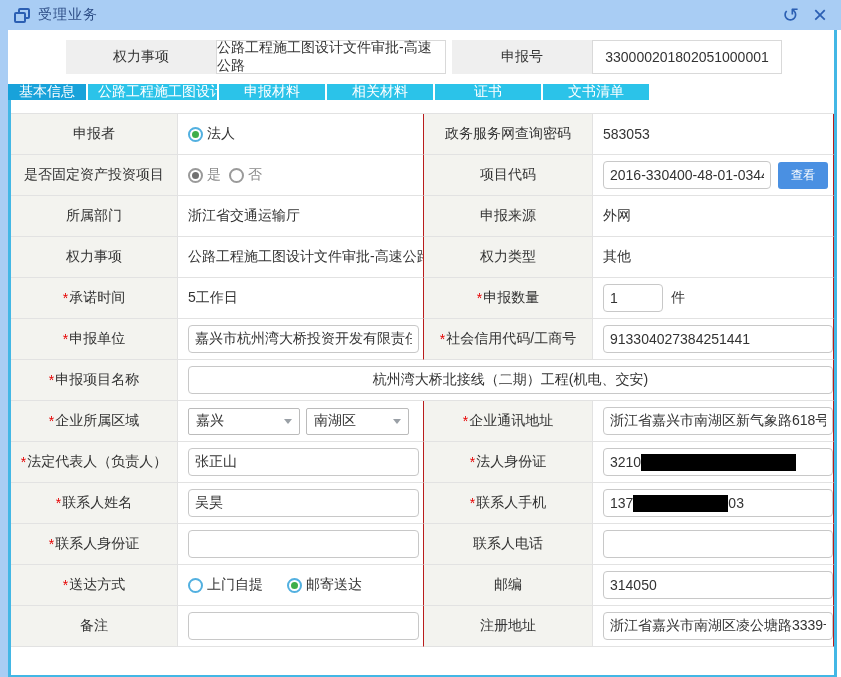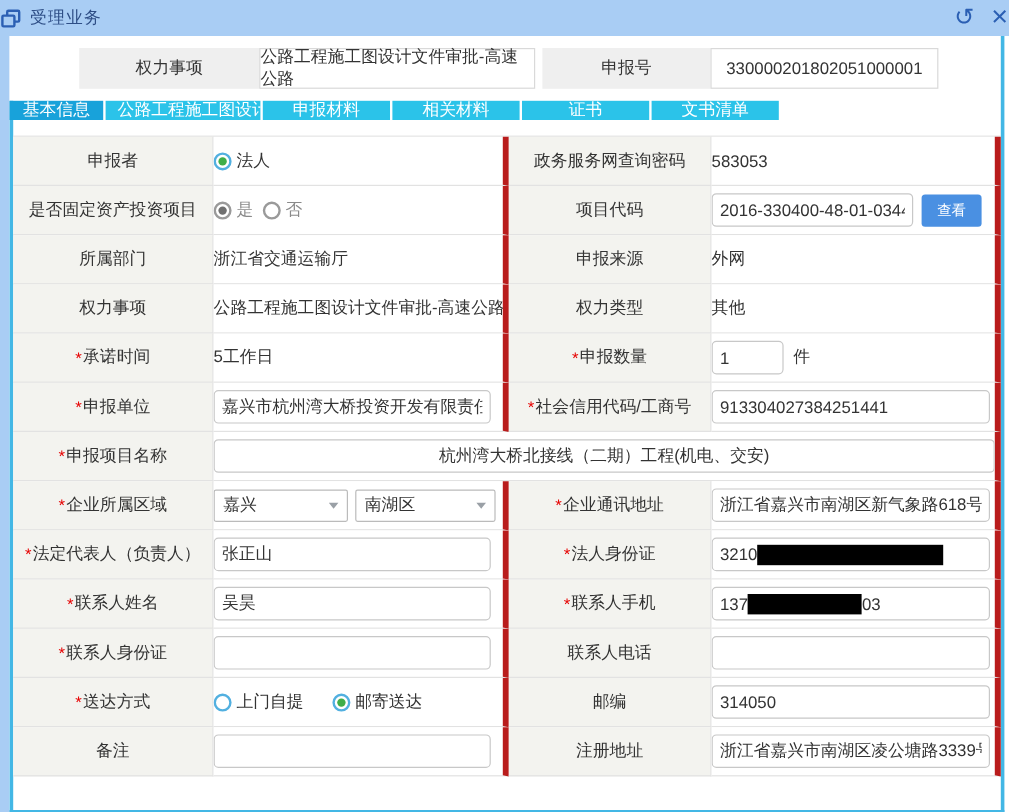--- a/index.html
+++ b/index.html
@@ -2,21 +2,21 @@
 <html><head>
 <meta charset="utf-8">
 <style>
   * { margin:0; padding:0; box-sizing:border-box; }
   html,body { width:841px; height:677px; }
   body { font-family:"Liberation Sans","DejaVu Sans",sans-serif; background:#fff; }
   .screen { position:relative; width:841px; height:677px; overflow:hidden; background:#fff; }
 
   
   .titlebar { position:absolute; left:0; top:0; width:841px; height:30px;
-    background:#a9cdf4; display:flex; align-items:center; padding:0 1px; }
+    background:#a9cdf4; display:flex; align-items:center; padding:0 14px; }
   .win-icon { position:relative; width:16px; height:15px; margin-right:8px; }
   .win-icon i { position:absolute; width:12px; height:11px; border:2px solid #2b5fb3; border-radius:2px; background:transparent; }
   .win-icon i.b { left:0; bottom:0; background:#a9cdf4; }
   .win-icon i.t { right:0; top:0; }
   .title-text { font-size:14px; color:#2e4e86; letter-spacing:1px; }
   .titlebar .spacer { flex:1; }
   .tb-btn { color:#2b5fb3; font-size:20px; line-height:20px; margin-left:14px; cursor:pointer; }
   .tb-btn.close { font-size:24px; }
 
   
@@ -41,39 +41,39 @@
   .tab.active { background:#18a2da; }
   .tw1 { width:78px; } .tw2 { width:129px; justify-content:flex-start; padding-left:10px; }
   .tw3 { width:106px; }
 
   
   .form { position:absolute; left:3px; top:83px; width:823px;
     display:grid; grid-template-columns:167px 246px 169px 241px; grid-auto-rows:41px;
     border-top:1px solid #e2e2e2; font-size:14px; color:#333; }
   .lc { background:#f3f3ef; display:flex; align-items:center; justify-content:center;
     border-right:1px solid #e2e2e2; border-bottom:1px solid #e2e2e2; text-align:center; padding:13px 4px; }
-  .vc { background:#fff; display:flex; align-items:center; 
-    border-right:5px solid #b91c1c; border-bottom:1px solid #e2e2e2; overflow:hidden; white-space:nowrap; }
+  .vc { background:#fff; display:flex; align-items:center; padding-left:10px;
+    border-right:1px solid #b91c1c; border-bottom:1px solid #e2e2e2; overflow:hidden; white-space:nowrap; }
   .req { color:#e60000; margin-right:1px; }
   .span3 { grid-column:2 / 5; }
 
   
   .ipt { height:28px; border:1px solid #c8c8c8; border-radius:4px; padding:0 6px; font-size:14px;
     color:#333; font-family:inherit; background:#fff; outline:none; }
   .w-l { width:231px; } .w-r { width:232px; } .w-wide { width:772px;text-align:center; } .w-code { width:168px; } .w-qty { width:60px; }
   .fake-ipt { height:28px; border:1px solid #c8c8c8; border-radius:4px; padding:0 6px;
     display:inline-flex; align-items:center; background:#fff; }
   .redact { display:inline-block; height:17px; background:#000; }
   .rd-long { width:155px; } .rd-mid { width:95px; }
   .unit { margin-left:8px; }
   .btn-view { height:27px; margin-left:7px; padding:0 13px; background:#4a90e2; color:#fff;
     border:none; border-radius:3px; font-size:12px; font-family:inherit; cursor:pointer; }
   .sel { height:27px; border:1px solid #bbb; border-radius:2px; background:#fff; display:inline-flex;
     align-items:center; justify-content:space-between; padding:0 7px; cursor:pointer; }
-  .sel-city { width:112px; margin-right:6px; } .sel-district { width:117px; }
+  .sel-city { width:112px; margin-right:6px; } .sel-district { width:103px; }
   .chev { width:0; height:0; border-left:4px solid transparent; border-right:4px solid transparent;
     border-top:5px solid #9aa0a6; margin-left:6px; }
   .rgroup { display:flex; align-items:center; gap:14px; }
   .ritem { display:flex; align-items:center; gap:4px; }
   .radio { width:15px; height:15px; border-radius:50%; border:2px solid #52b0e0; background:#fff;
     position:relative; display:inline-block; flex:0 0 auto; cursor:pointer; }
   .radio.checked::after { content:""; position:absolute; left:2px; top:2px; right:2px; bottom:2px;
     border-radius:50%; background:#3fae49; }
   .ritem.disabled .radio { border-color:#9a9a9a; cursor:default; }
   .ritem.disabled .radio.checked::after { background:#707070; }

